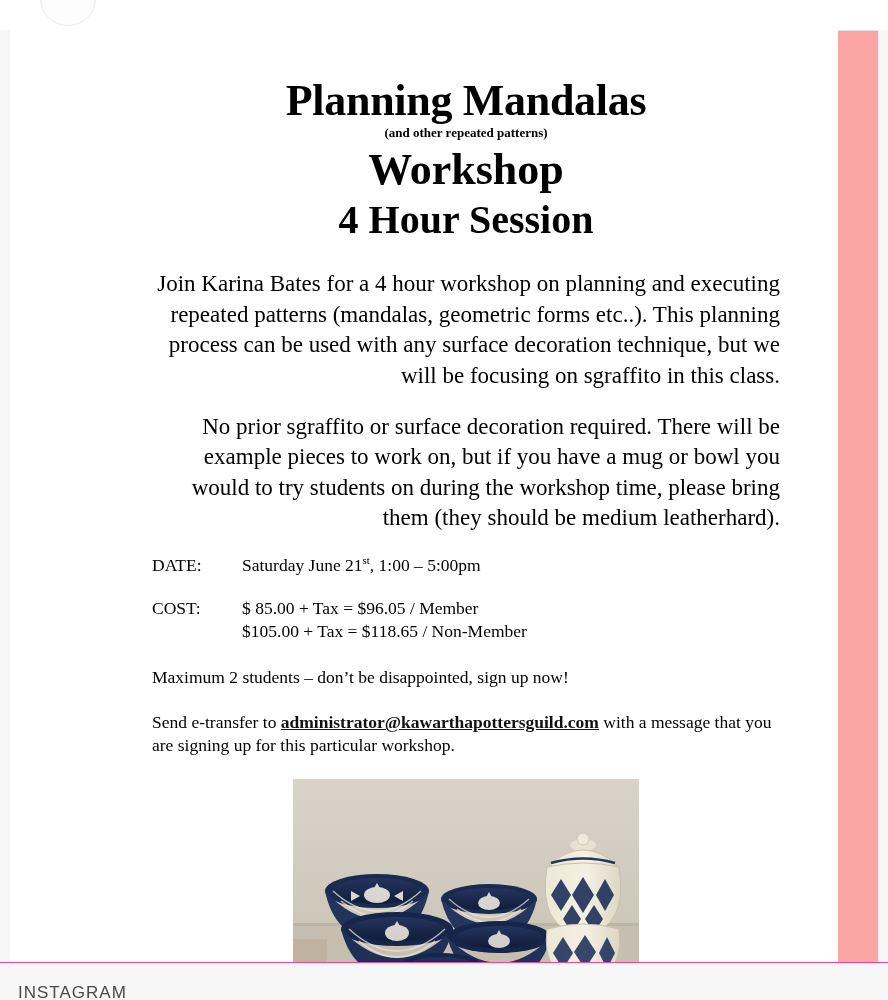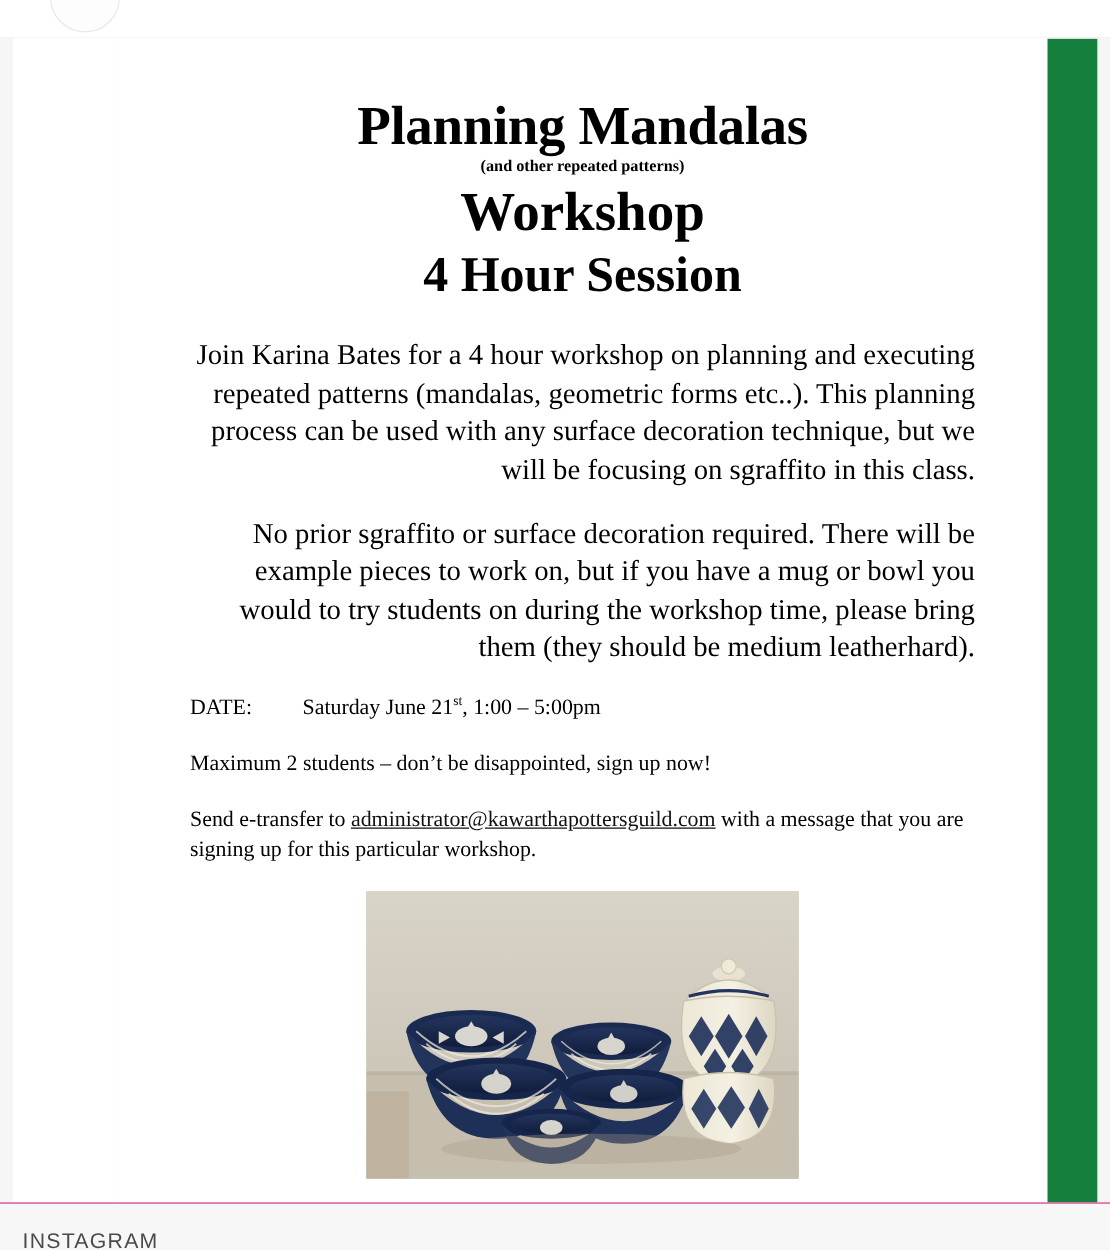--- a/index.html
+++ b/index.html
@@ -12,21 +12,21 @@
     height: 1000px;
     overflow: hidden;
     font-family: "Liberation Serif", serif;
     color: #000000;
   }
 
   .page-wrap {
     position: relative;
     width: 888px;
     height: 1000px;
-    background: #15803d;
+    background: #fca5a5;
   }
 
   
   .site-top {
     position: absolute;
     left: 0; top: 0;
     width: 888px;
     height: 30px;
     background: #ffffff;
     border-bottom: 1px solid #e2e2e2;
@@ -133,20 +133,21 @@
   }
 
   .send-line {
     font-size: 17.5px;
     line-height: 1.33;
     margin-top: 22px;
   }
   .email-link {
     color: #111111;
     text-decoration: underline;
+    font-weight: bold;
   }
 
   
   .photo-wrap {
     margin-top: 22px;
     display: flex;
     justify-content: center;
   }
   .photo {
     position: relative;
@@ -200,20 +201,27 @@
     </div>
 
     <div class="body-text p1">Join Karina Bates for a 4 hour workshop on planning and executing repeated patterns (mandalas, geometric forms etc..).  This planning process can be used with any surface decoration technique, but we will be focusing on sgraffito in this class.</div>
     <div class="body-text p2">No prior sgraffito or surface decoration required.  There will be example pieces to work on, but if you have a mug or bowl you would to try students on during the workshop time, please bring them (they should be medium leatherhard).</div>
 
     <div class="kv-row">
       <div class="kv-label">DATE:</div>
       <div class="kv-value"><span>Saturday June 21</span><sup>st</sup><span>, 1:00 – 5:00pm</span></div>
     </div>
 
+    <div class="kv-row">
+      <div class="kv-label">COST:</div>
+      <div class="kv-value">
+        <span class="line2">$ 85.00 + Tax = $96.05 / Member</span>
+        <span class="line2">$105.00 + Tax = $118.65 / Non-Member</span>
+      </div>
+    </div>
 
     <div class="note-line">Maximum 2 students – don’t be disappointed, sign up now!</div>
 
     <div class="send-line"><span>Send e-transfer to </span><a class="email-link" href="#">administrator@kawarthapottersguild.com</a><span> with a message that you are signing up for this particular workshop.</span></div>
 
     <div class="photo-wrap">
       <div class="photo">
         <svg width="346" height="230" viewBox="0 0 346 230" xmlns="http://www.w3.org/2000/svg" aria-hidden="true">
           <defs>
             <linearGradient id="bg" x1="0" y1="0" x2="0" y2="1">

